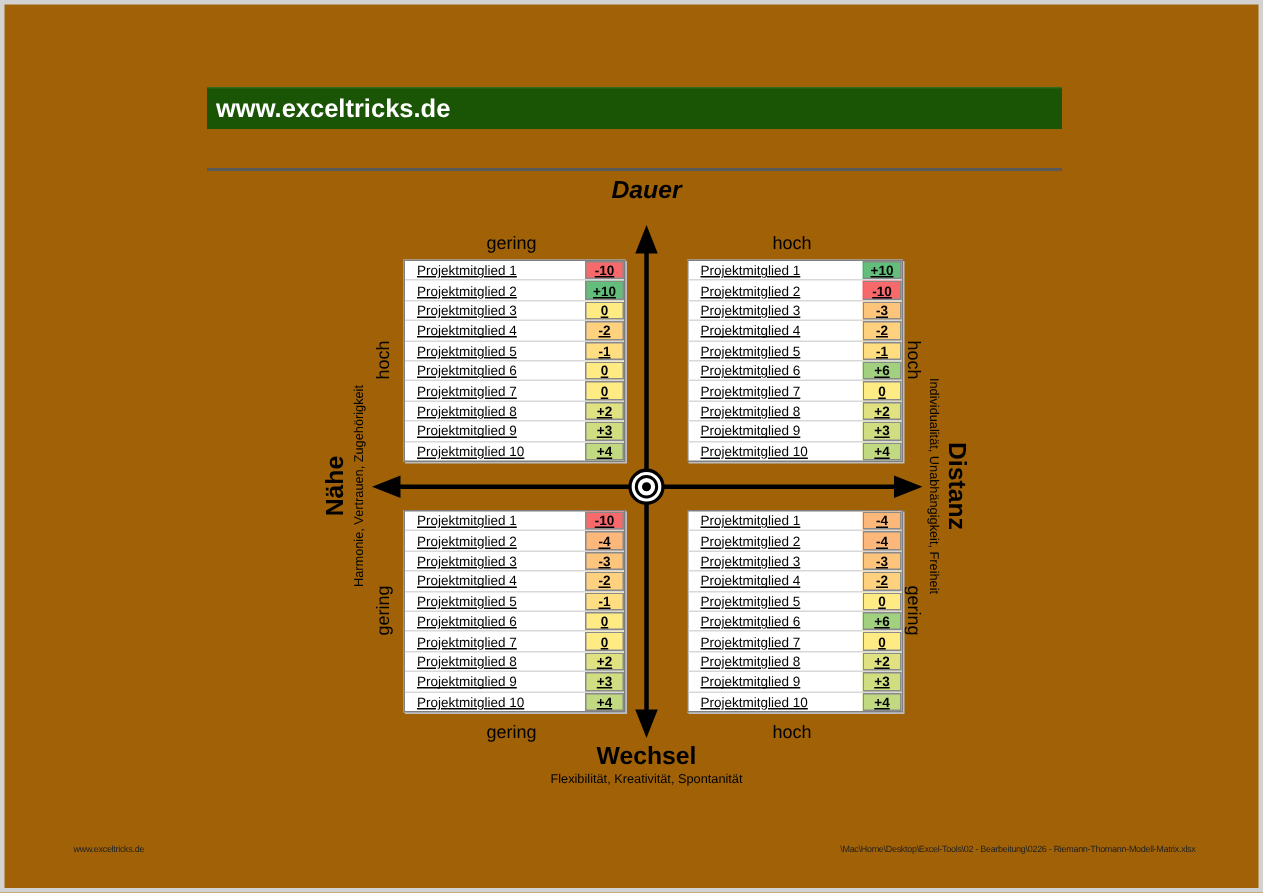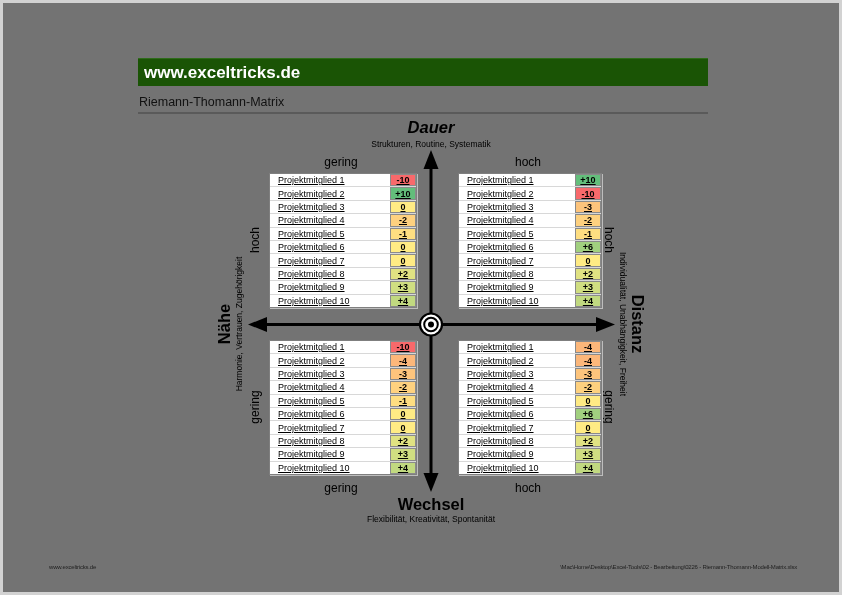--- a/index.html
+++ b/index.html
@@ -1,18 +1,18 @@
 <!DOCTYPE html>
 <html><head>
 <meta charset="utf-8">
 <style>
   * { margin:0; padding:0; box-sizing:border-box; }
   html,body { width:842px; height:595px; }
   body { font-family:"Liberation Sans", sans-serif; background:#ffffff; position:relative; }
-  .page { position:absolute; inset:0; background:#737373; border:3px solid #d2d2d2; }
+  .page { position:absolute; inset:0; background:#a16207; border:3px solid #d2d2d2; }
 
   .header-bar { position:absolute; left:135px; top:55px; width:570px; height:28px;
     background:#1a5405; color:#ffffff; font-size:17px; font-weight:bold;
     line-height:27px; padding-left:6px; border-top:1px solid #2e6b1a; }
 
   .doc-title { position:absolute; left:136px; top:92px; font-size:12.5px; color:#111; }
   .title-rule { position:absolute; left:135px; top:109px; width:570px; height:2px; background:#5a5a5a; }
 
   .hcenter { position:absolute; text-align:center; }
   .axis-title { font-size:16.5px; font-weight:bold; color:#000; }
@@ -38,25 +38,23 @@
   .footer-left { left:46px; }
   .footer-right { right:42px; text-align:right; }
 </style>
 </head>
 <body>
 
 <div class="page">
 
   <div class="header-bar">www.exceltricks.de</div>
 
-  <div class="doc-title">Riemann-Thomann-Matrix</div>
   <div class="title-rule"></div>
 
   <div class="hcenter axis-title" style="left:278px; top:115px; width:300px;font-style:italic;">Dauer</div>
-  <div class="hcenter axis-sub" style="left:278px; top:136px; width:300px;">Strukturen, Routine, Systematik</div>
   <div class="hcenter range-label" style="left:288px; top:152px; width:100px;">gering</div>
   <div class="hcenter range-label" style="left:475px; top:152px; width:100px;">hoch</div>
 
   <div class="hcenter range-label" style="left:288px; top:478px; width:100px;">gering</div>
   <div class="hcenter range-label" style="left:475px; top:478px; width:100px;">hoch</div>
   <div class="hcenter axis-title" style="left:278px; top:492px; width:300px;">Wechsel</div>
   <div class="hcenter axis-sub" style="left:278px; top:511px; width:300px;">Flexibilität, Kreativität, Spontanität</div>
 
   <div class="rot rot-l axis-title" style="left:221px; top:321px;">Nähe</div>
   <div class="rot rot-l axis-sub" style="left:236px; top:321px;">Harmonie, Vertrauen, Zugehörigkeit</div>

